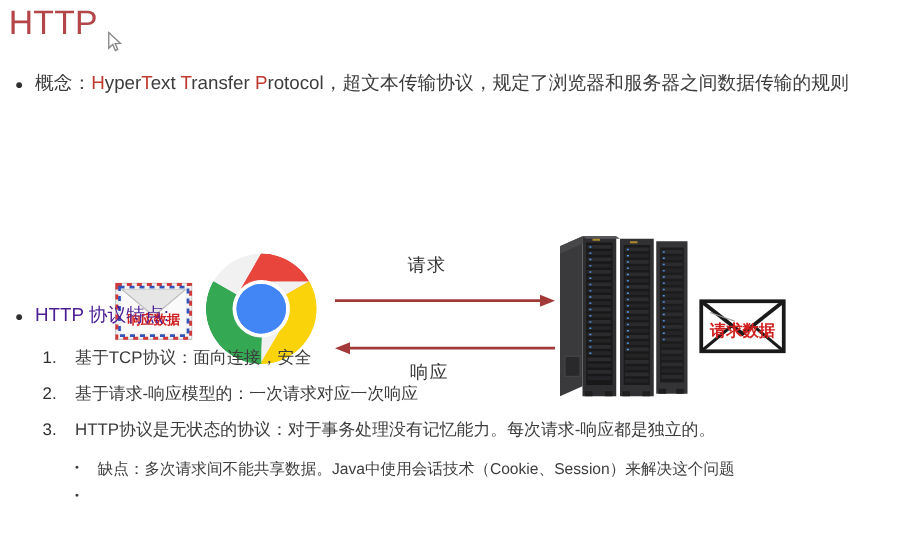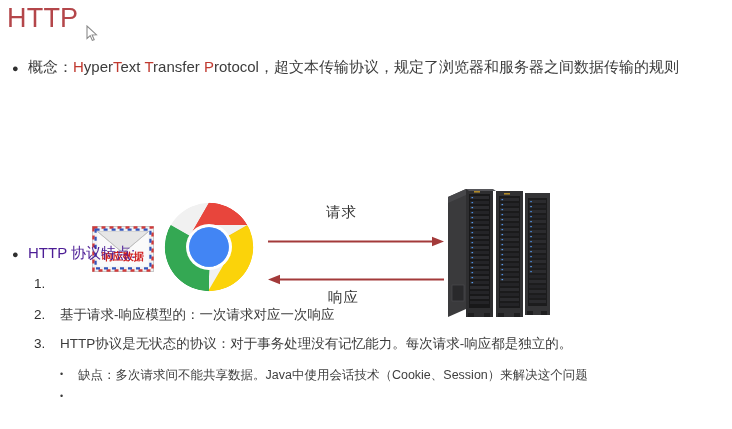--- a/index.html
+++ b/index.html
@@ -342,29 +342,39 @@
 
       <rect x="24" y="128" width="6" height="4" fill="#1f1f20"></rect>
       <rect x="40" y="128" width="6" height="4" fill="#1f1f20"></rect>
       <rect x="54" y="128" width="6" height="4" fill="#1f1f20"></rect>
       <rect x="70" y="128" width="6" height="4" fill="#1f1f20"></rect>
       <rect x="83" y="126" width="6" height="4" fill="#1f1f20"></rect>
       <rect x="97" y="126" width="6" height="4" fill="#1f1f20"></rect>
     </svg>
   </div>
 
+  <div id="req-envelope">
+    <svg width="72" height="48" viewBox="0 0 72 48">
+      <rect x="3" y="5" width="66" height="40" fill="#ffffff" stroke="#1a1a1a" stroke-width="3"></rect>
+      <path d="M3,5 L36,31 L69,5" fill="none" stroke="#1a1a1a" stroke-width="3"></path>
+      <path d="M3,45 L27,25 M69,45 L45,25" stroke="#1a1a1a" stroke-width="2.4" fill="none"></path>
+      <path d="M10,14 L30,21" stroke="#9a9a9a" stroke-width="1" fill="none"></path>
+      <text x="36" y="33" font-family="'DejaVu Sans','Liberation Sans',sans-serif" font-size="13" font-weight="bold" fill="#d21f1f" text-anchor="middle">请求数据</text>
+    </svg>
+  </div>
 </div>
 
 <div class="bullet-row" id="features-row">
   <span class="dot-marker">●</span>
   <span id="features-text">HTTP 协议特点:</span>
 </div>
 
 <div class="bullet-row" id="feat1-row">
   <span class="num-marker">1.</span>
+  <span class="feat-text">基于TCP协议：面向连接，安全</span>
 </div>
 
 <div class="bullet-row" id="feat2-row">
   <span class="num-marker">2.</span>
   <span class="feat-text">基于请求-响应模型的：一次请求对应一次响应</span>
 </div>
 
 <div class="bullet-row" id="feat3-row">
   <span class="num-marker">3.</span>
   <span class="feat-text">HTTP协议是无状态的协议：对于事务处理没有记忆能力。每次请求-响应都是独立的。</span>

